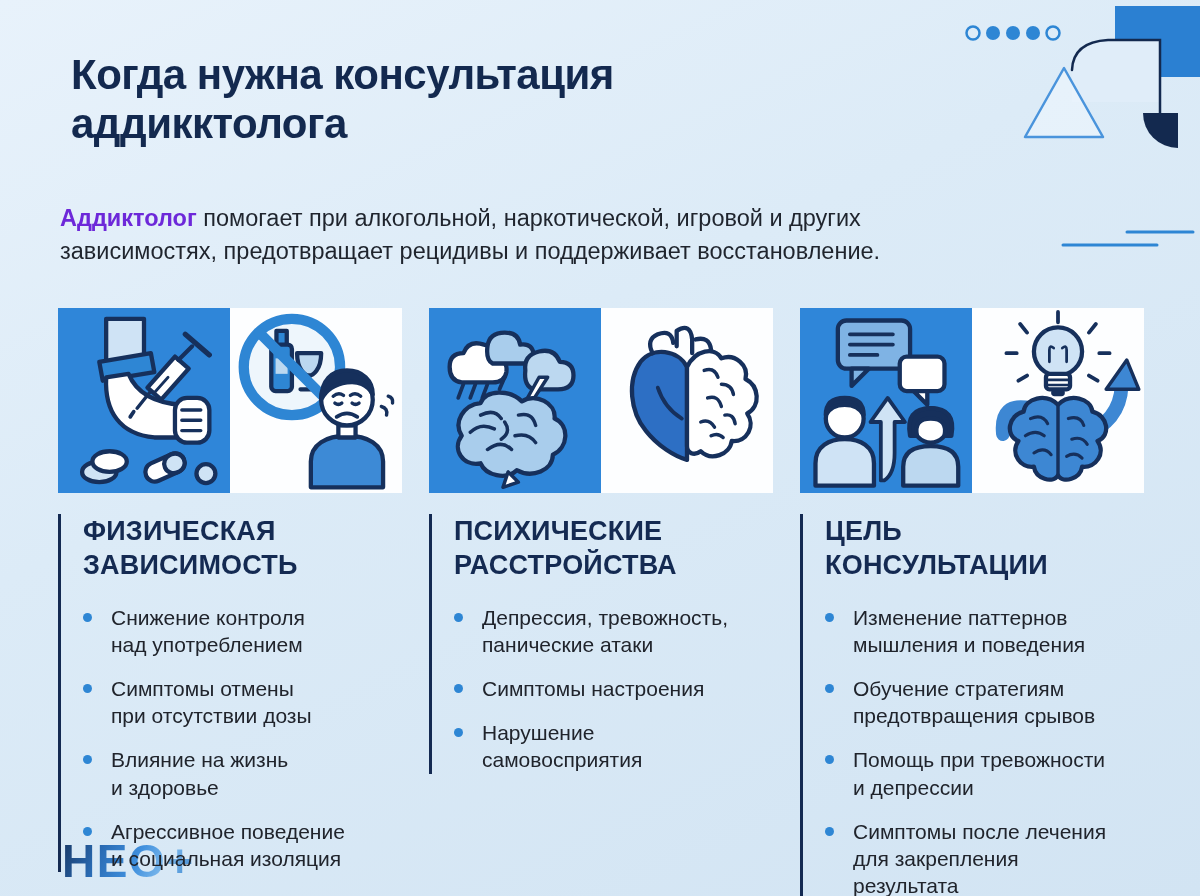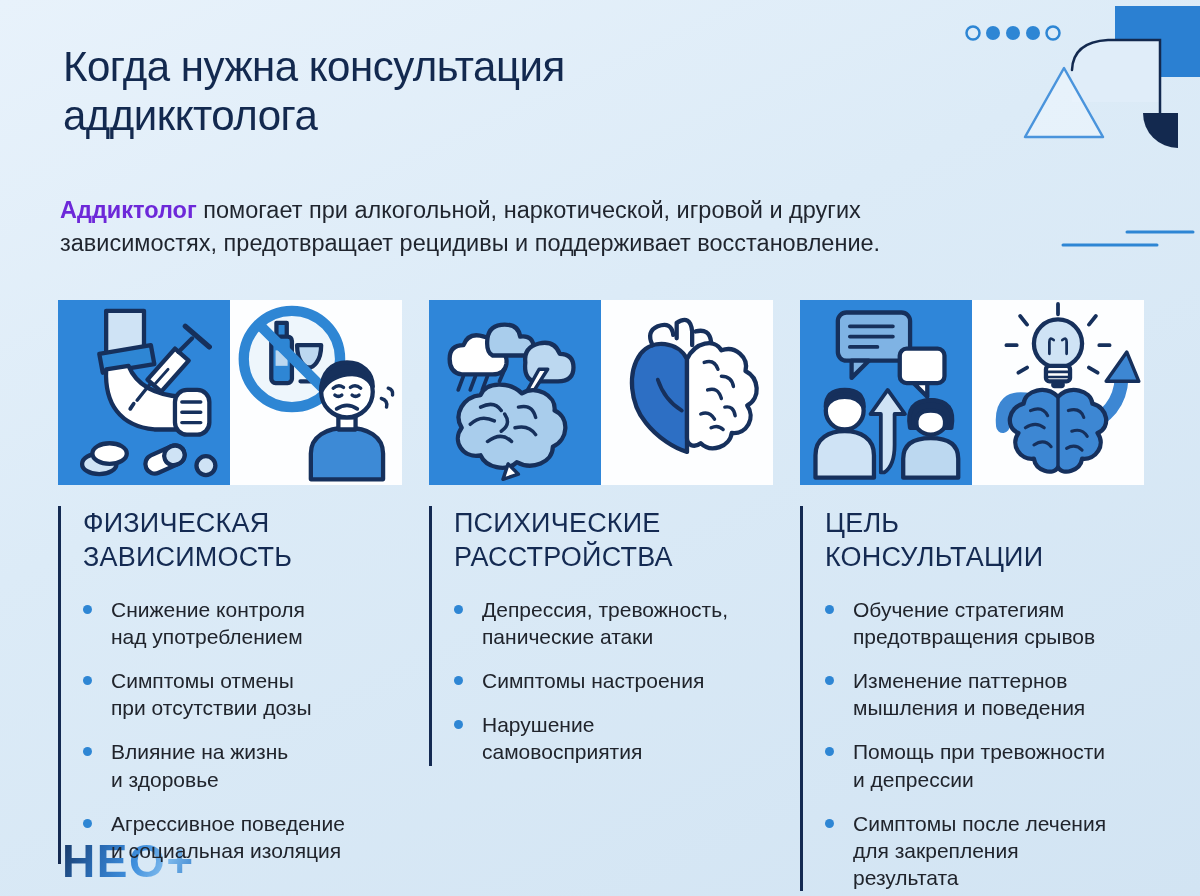--- a/index.html
+++ b/index.html
@@ -4,43 +4,43 @@
 <style>
   html,body{margin:0;padding:0;}
   body{
     width:1200px;height:896px;overflow:hidden;position:relative;
     background:linear-gradient(155deg,#e8f2fb 0%,#dcebf7 40%,#d2e4f3 100%);
     font-family:"Liberation Sans",sans-serif;
     -webkit-font-smoothing:antialiased;
   }
   .header{padding:40px 60px 0 60px;position:relative;z-index:2;}
   .title{
-    font-size:42px;line-height:1.16;font-weight:400;color:#13294f;
-    letter-spacing:-0.5px;white-space:pre-line;margin:3px;
+    font-size:42px;line-height:1.16;font-weight:700;color:#13294f;
+    letter-spacing:-0.5px;white-space:pre-line;margin:11px;
   }
   .intro{
     margin-top:21px;font-size:23.5px;line-height:1.4;color:#1f242d;
     white-space:pre-line;
   }
   .intro .lead{font-weight:700;color:#6d28d9;}
   
   .decor{position:absolute;top:0;right:0;width:284px;height:256px;z-index:1;}
   
   .columns{display:flex;gap:27px;padding:0 0 0 58px;margin-top:40px;position:relative;z-index:2;}
   .column{width:344px;flex:none;}
   .tiles{display:flex;}
   .tile{width:172px;height:185px;flex:none;}
   .tile svg{width:100%;height:100%;display:block;}
   .tile-blue{background:#2f86d9;}
   .tile-white{background:#fdfeff;}
   .textblock{
     margin-top:21px;border-left:3px solid #142a52;padding-left:22px;
   }
   .heading{
-    margin:0;font-size:27px;line-height:1.26;font-weight:400;color:#142a52;
+    margin:0;font-size:27px;line-height:1.26;font-weight:700;color:#142a52;
     white-space:pre-line;letter-spacing:0.2px;
   }
   ul.bullets{list-style:none;margin:22px 0 0 0;padding:0;}
   ul.bullets li{display:flex;gap:19px;margin:0 0 17px 0;}
   ul.bullets li:last-child{margin-bottom:2px;}
   .dot{width:9px;height:9px;border-radius:50%;background:#2e86d4;flex:none;margin-top:9px;}
   .btext{font-size:21px;line-height:1.29;color:#20242c;white-space:pre-line;}
   
   .logo{
     position:absolute;left:62px;top:834px;font-size:46px;font-weight:800;
@@ -277,27 +277,27 @@
             <use href="#idea-brain" xlink:href="#idea-brain"></use>
           </svg>
       </div>
     </div>
     <div class="textblock">
       <h2 class="heading">ЦЕЛЬ
 КОНСУЛЬТАЦИИ</h2>
       <ul class="bullets">
           <li>
             <span class="dot"></span>
+            <span class="btext">Изменение паттернов
+мышления и поведения</span>
+          </li>
+          <li>
+            <span class="dot"></span>
             <span class="btext">Обучение стратегиям
 предотвращения срывов</span>
-          </li>
-          <li>
-            <span class="dot"></span>
-            <span class="btext">Изменение паттернов
-мышления и поведения</span>
           </li>
           <li>
             <span class="dot"></span>
             <span class="btext">Помощь при тревожности
 и депрессии</span>
           </li>
           <li>
             <span class="dot"></span>
             <span class="btext">Симптомы после лечения
 для закрепления

